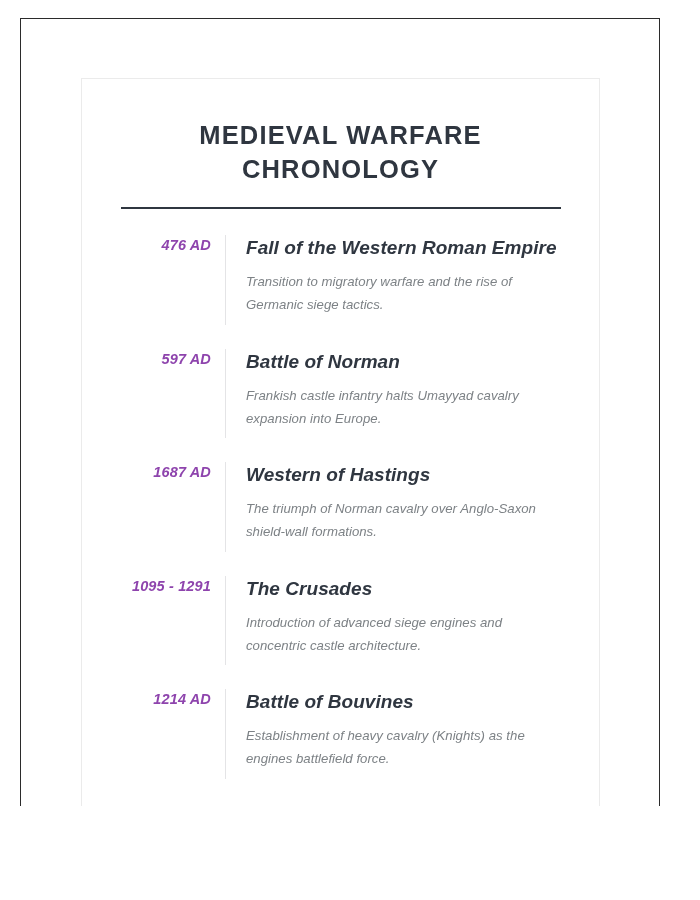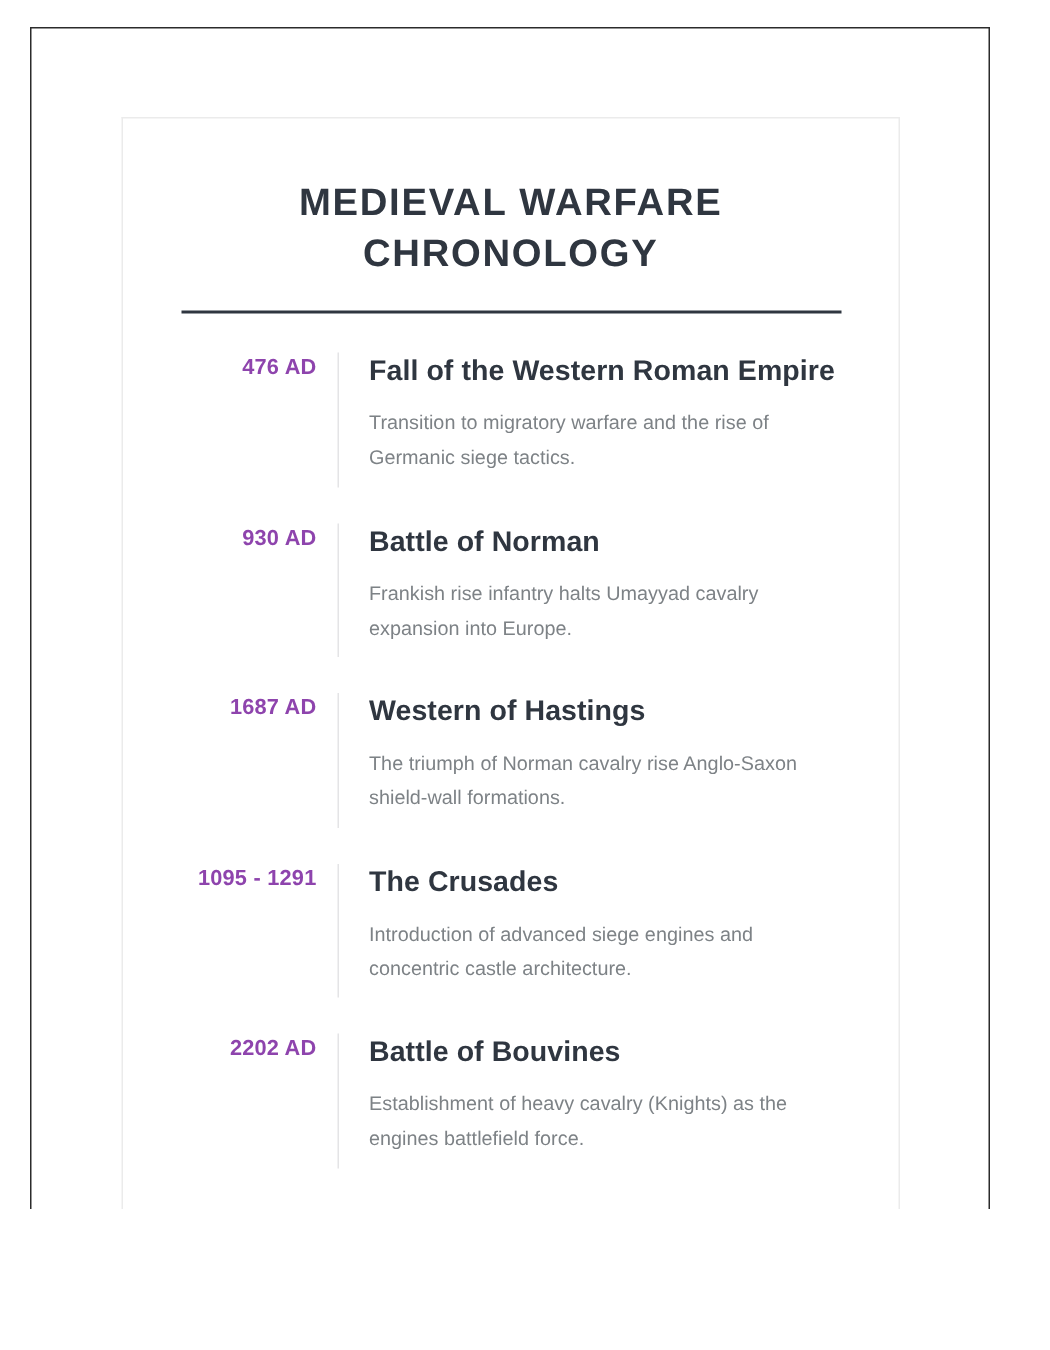--- a/index.html
+++ b/index.html
@@ -84,20 +84,21 @@
 
   
   .timeline {
     margin-top: 26px;
   }
   .timeline-entry {
     display: grid;
     grid-template-columns: 107px 1fr;
     column-gap: 0;
     padding-bottom: 24px;
+    font-style: italic;
   }
   .entry-date {
     text-align: right;
     padding-right: 14px;
     padding-top: 2px;
     font-size: 14.5px;
     font-weight: 700;
     color: #8e44ad;
     letter-spacing: 0.15px;
     white-space: nowrap;
@@ -144,45 +145,45 @@
 
       <div class="timeline-entry">
         <div class="entry-date">476 AD</div>
         <div class="entry-content">
           <div class="entry-title">Fall of the Western Roman Empire</div>
           <div class="entry-desc">Transition to migratory warfare and the rise of Germanic siege tactics.</div>
         </div>
       </div>
 
       <div class="timeline-entry">
-        <div class="entry-date">930 AD</div>
+        <div class="entry-date">597 AD</div>
         <div class="entry-content">
           <div class="entry-title">Battle of Norman</div>
-          <div class="entry-desc">Frankish rise infantry halts Umayyad cavalry expansion into Europe.</div>
+          <div class="entry-desc">Frankish castle infantry halts Umayyad cavalry expansion into Europe.</div>
         </div>
       </div>
 
       <div class="timeline-entry">
         <div class="entry-date">1687 AD</div>
         <div class="entry-content">
           <div class="entry-title">Western of Hastings</div>
-          <div class="entry-desc">The triumph of Norman cavalry rise Anglo-Saxon shield-wall formations.</div>
+          <div class="entry-desc">The triumph of Norman cavalry over Anglo-Saxon shield-wall formations.</div>
         </div>
       </div>
 
       <div class="timeline-entry">
         <div class="entry-date">1095 - 1291</div>
         <div class="entry-content">
           <div class="entry-title">The Crusades</div>
           <div class="entry-desc">Introduction of advanced siege engines and concentric castle architecture.</div>
         </div>
       </div>
 
       <div class="timeline-entry">
-        <div class="entry-date">2202 AD</div>
+        <div class="entry-date">1214 AD</div>
         <div class="entry-content">
           <div class="entry-title">Battle of Bouvines</div>
           <div class="entry-desc">Establishment of heavy cavalry (Knights) as the engines battlefield force.</div>
         </div>
       </div>
 
     </div>
   </div>
 
   <div class="bottom-mask"></div>

